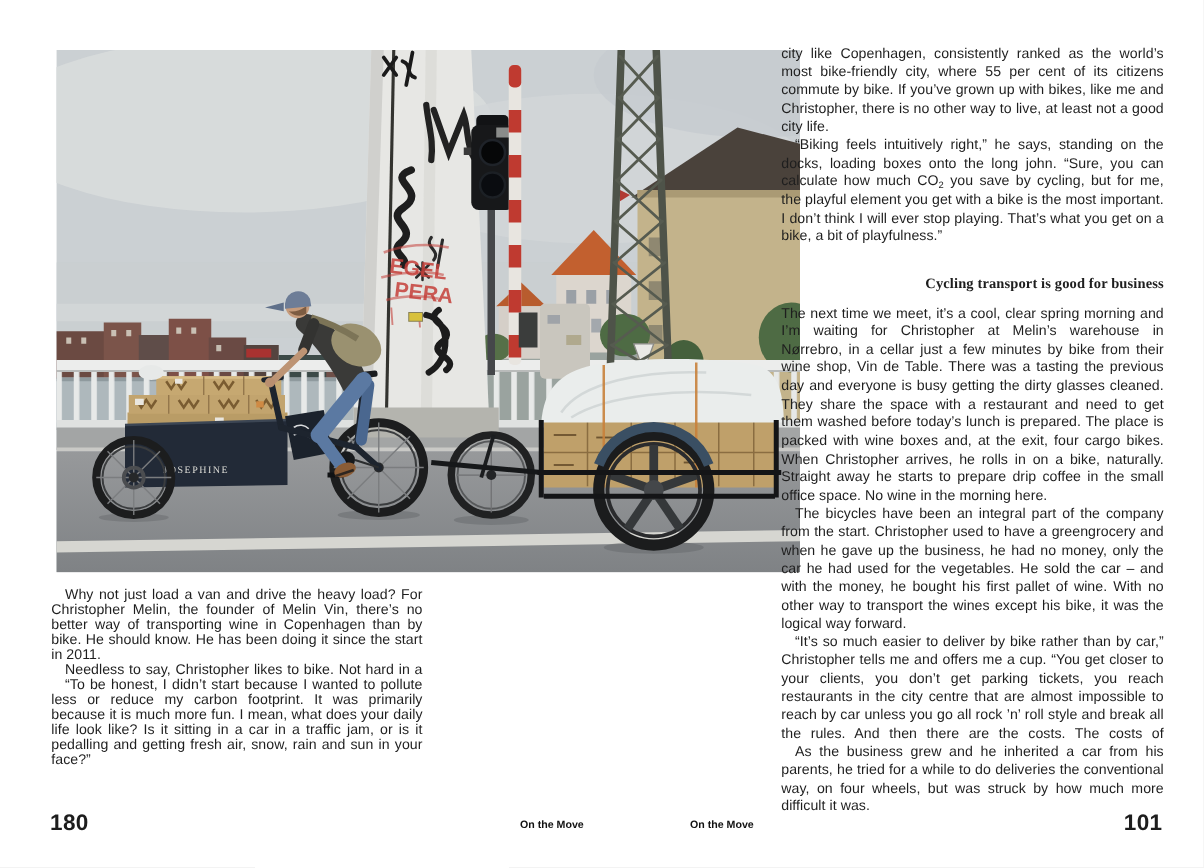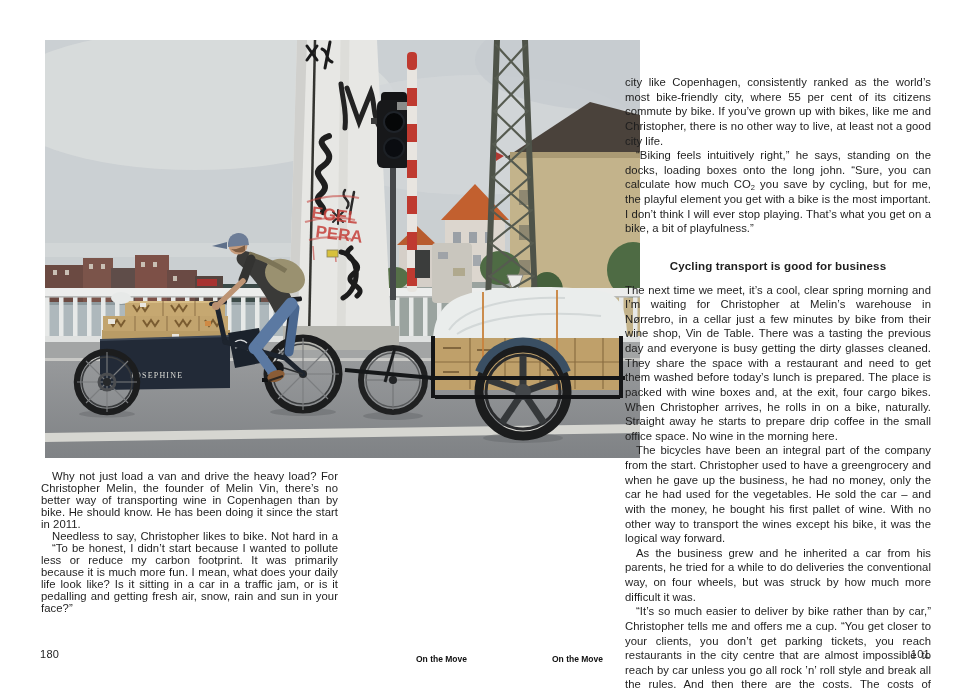--- a/index.html
+++ b/index.html
@@ -6,24 +6,24 @@
   .sheet{position:relative;width:963px;height:694px;background:#ffffff;overflow:hidden;
          font-family:"Liberation Sans", sans-serif;color:#1d1d1d;}
   .photo{position:absolute;left:45px;top:40px;width:595px;height:418px;overflow:hidden;}
   .photo svg{display:block;}
   .body-text{position:absolute;font-size:11.3px;line-height:12px;text-align:justify;
              color:#1e1e1e;letter-spacing:0.05px;}
   .body-text p{margin:0;}
   .body-text p.indent{text-indent:11px;}
   .body-text p.runon{text-align-last:justify;}
   .left-col{left:41px;top:470px;width:297px;}
-  .right-col{left:625px;top:36px;width:306px;line-height:14.62px;margin-top:39px;}
-  .subhead{font-size:11.6px;font-weight:bold;margin:23px 0 9px 0;text-align:center;letter-spacing:0.1px;}
+  .right-col{left:625px;top:36px;width:306px;line-height:14.62px;}
+  .subhead{font-size:11.6px;font-weight:bold;margin:23px 0 9px 0;text-align:right;letter-spacing:0.1px;font-family:Liberation Serif, serif;}
   sub.co2{font-size:7.5px;line-height:0;vertical-align:-2px;}
-  .pagenum{position:absolute;font-weight:normal;font-size:11px;letter-spacing:0.3px;}
+  .pagenum{position:absolute;font-weight:bold;font-size:18px;letter-spacing:0.3px;}
   .pagenum-left{left:40px;top:648px;}
   .pagenum-right{right:33px;top:648px;}
   .running-footer{position:absolute;top:654px;font-size:8.5px;font-weight:bold;color:#111;margin-left:28px;}
   .footer-left{left:388px;}
   .footer-right{left:524px;}
 </style>
 </head>
 <body>
 
 <div class="sheet">
@@ -339,21 +339,21 @@
     <div class="running-footer footer-left">On the Move</div>
   </section>
 
   <section>
     <div class="body-text right-col">
       <p>city like Copenhagen, consistently ranked as the world’s most bike-friendly city, where 55 per cent of its citizens commute by bike. If you’ve grown up with bikes, like me and Christopher, there is no other way to live, at least not a good city life.</p>
       <p class="indent"><span>“Biking feels intuitively right,” he says, standing on the docks, loading boxes onto the long john. “Sure, you can calculate how much CO</span><sub class="co2">2</sub><span> you save by cycling, but for me, the playful element you get with a bike is the most important. I don’t think I will ever stop playing. That’s what you get on a bike, a bit of playfulness.”</span></p>
       <h2 class="subhead">Cycling transport is good for business</h2>
       <p>The next time we meet, it’s a cool, clear spring morning and I’m waiting for Christopher at Melin’s warehouse in Nørrebro, in a cellar just a few minutes by bike from their wine shop, Vin de Table. There was a tasting the previous day and everyone is busy getting the dirty glasses cleaned. They share the space with a restaurant and need to get them washed before today’s lunch is prepared. The place is packed with wine boxes and, at the exit, four cargo bikes. When Christopher arrives, he rolls in on a bike, naturally. Straight away he starts to prepare drip coffee in the small office space. No wine in the morning here.</p>
       <p class="indent">The bicycles have been an integral part of the company from the start. Christopher used to have a greengrocery and when he gave up the business, he had no money, only the car he had used for the vegetables. He sold the car – and with the money, he bought his first pallet of wine. With no other way to transport the wines except his bike, it was the logical way forward.</p>
+      <p class="indent runon">“It’s so much easier to deliver by bike rather than by car,” Christopher tells me and offers me a cup. “You get closer to your clients, you don’t get parking tickets, you reach restaurants in the city centre that are almost impossible to reach by car unless you go all rock ’n’ roll style and break all the rules. And then there are the costs. The costs of</p>
       <p class="indent">As the business grew and he inherited a car from his parents, he tried for a while to do deliveries the conventional way, on four wheels, but was struck by how much more difficult it was.</p>
-      <p class="indent runon">“It’s so much easier to deliver by bike rather than by car,” Christopher tells me and offers me a cup. “You get closer to your clients, you don’t get parking tickets, you reach restaurants in the city centre that are almost impossible to reach by car unless you go all rock ’n’ roll style and break all the rules. And then there are the costs. The costs of</p>
     </div>
 
     <div class="pagenum pagenum-right">101</div>
     <div class="running-footer footer-right">On the Move</div>
   </section>
 
 </div>
 
 </body></html>

